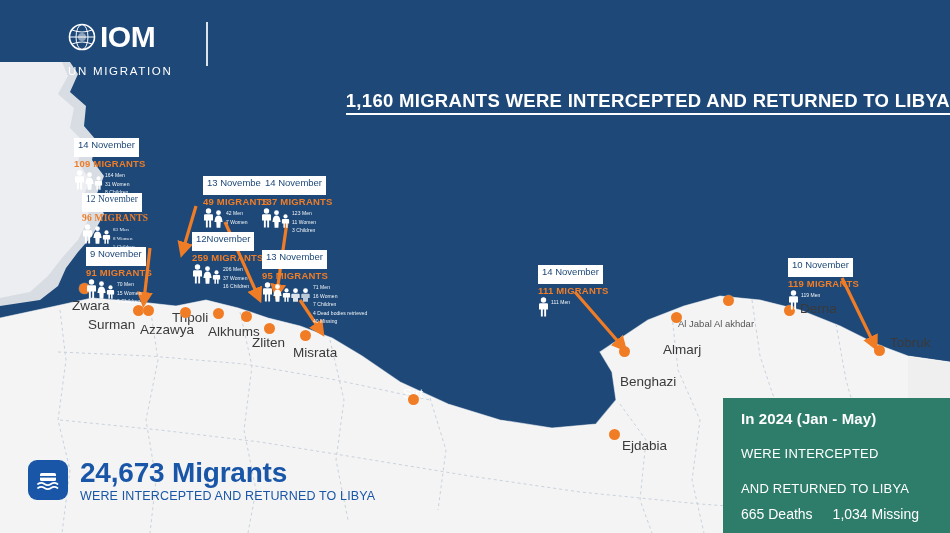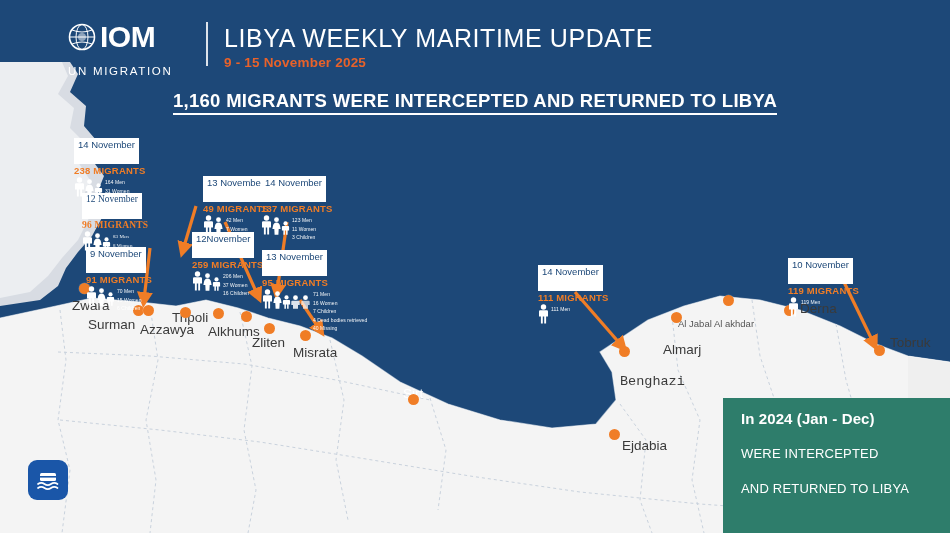--- a/index.html
+++ b/index.html
@@ -17,38 +17,38 @@
   #logo-block{position:absolute;left:68px;top:22px;width:125px;}
   #logo-row{display:flex;align-items:center;gap:4px;}
   #globe-icon{width:28px;height:28px;}
   #iom-word{color:#ffffff;font-size:30px;font-weight:700;letter-spacing:-0.5px;line-height:30px;}
   #un-migration{color:#ffffff;font-size:11.5px;letter-spacing:1.7px;margin-top:13px;font-weight:400;}
   #header-divider{position:absolute;left:206px;top:22px;width:2px;height:44px;background:#ffffff;opacity:.85;}
   #header-title{position:absolute;left:224px;top:24px;color:#ffffff;font-size:25px;letter-spacing:.6px;font-weight:400;}
   #header-date{position:absolute;left:224px;top:55px;color:#e8622a;font-size:13.5px;font-weight:700;letter-spacing:.2px;}
 
   
-  #headline{position:absolute;left:0;top:90px;width:950px;text-align:center;z-index:40;}
+  #headline{position:absolute;left:0;top:90px;width:950px;text-align:right;z-index:40;}
   #headline span{
     color:#ffffff;font-size:18.5px;font-weight:700;letter-spacing:.3px;
     border-bottom:2px solid #ffffff;padding-bottom:2px;
   }
 
   
   .city-label{position:absolute;z-index:25;white-space:nowrap;}
   .city-label .cname{font-size:13.5px;color:#3a3a3a;font-weight:400;}
   .city-label.onsea .cname{color:#ffffff;}
   .city-label.small .cname{font-size:9.5px;color:#555;}
   .city-dot{position:absolute;width:11px;height:11px;border-radius:50%;
     background:#f07d26;z-index:26;box-shadow:0 0 0 .5px rgba(255,255,255,.25);}
 
   
   .callout{position:absolute;z-index:30;}
   .co-date{display:inline-block;background:#ffffff;color:#1d4878;
-    font-size:9.5px;font-weight:400;padding:1px 4px 14px 4px;line-height:11px;white-space:nowrap;}
+    font-size:9.5px;font-weight:400;padding:1px 4px 7px 4px;line-height:11px;white-space:nowrap;}
   .co-total{color:#f07d26;font-size:9.5px;font-weight:700;letter-spacing:.2px;margin-top:1px;white-space:nowrap;}
   .co-body{display:flex;align-items:flex-start;margin-top:1px;}
   .co-figs{flex:0 0 auto;position:relative;}
   .co-lines{margin-left:2px;padding-top:2px;}
   .co-line{color:#ffffff;font-size:5px;line-height:7.5px;white-space:nowrap;letter-spacing:.05px;opacity:.95;}
 
   
   .fig{display:inline-block;vertical-align:bottom;}
   .fig svg{display:block;}
 
@@ -129,22 +129,20 @@
           <path d="M4,7 Q14,11 24,7" fill="none" stroke="#ffffff" stroke-width="1"></path>
           <path d="M4,21 Q14,17 24,21" fill="none" stroke="#ffffff" stroke-width="1"></path>
           <circle cx="14" cy="14" r="4" fill="#ffffff" opacity=".5"></circle>
         </svg>
       </span>
       <span id="iom-word">IOM</span>
     </div>
     <div id="un-migration">UN MIGRATION</div>
   </div>
   <div id="header-divider"></div>
-  <div id="header-title">LIBYA WEEKLY MARITIME UPDATE</div>
-  <div id="header-date">9 - 15 November 2025</div>
 </div>
 
 <div id="headline">
   <span>1,160 MIGRANTS WERE INTERCEPTED AND RETURNED TO LIBYA</span>
 </div>
 
 <div id="overlay-layer">
     <div class="city-dot" style="left: 78.5px; top: 282.5px;"></div>
     <div class="city-label" style="left: 72px; top: 296px;"><span class="cname">Zwara</span></div>
     <div class="city-dot" style="left: 132.5px; top: 304.5px;"></div>
@@ -155,33 +153,33 @@
     <div class="city-label" style="left: 172px; top: 308px;"><span class="cname">Tripoli</span></div>
     <div class="city-dot" style="left: 240.5px; top: 310.5px;"></div>
     <div class="city-label" style="left: 208px; top: 322px;"><span class="cname">Alkhums</span></div>
     <div class="city-dot" style="left: 263.5px; top: 322.5px;"></div>
     <div class="city-label" style="left: 252px; top: 333px;"><span class="cname">Zliten</span></div>
     <div class="city-dot" style="left: 299.5px; top: 329.5px;"></div>
     <div class="city-label" style="left: 293px; top: 343px;"><span class="cname">Misrata</span></div>
     <div class="city-dot" style="left: 407.5px; top: 393.5px;"></div>
     <div class="city-label onsea" style="left: 403px; top: 384px;"><span class="cname">Sirt</span></div>
     <div class="city-dot" style="left: 618.5px; top: 345.5px;"></div>
-    <div class="city-label" style="left: 620px; top: 372px; font-family: Liberation Mono, monospace;"><span class="cname">Benghazi</span></div>
+    <div class="city-label" style="left: 620px; top: 372px;"><span class="cname">Benghazi</span></div>
     <div class="city-dot" style="left: 608.5px; top: 428.5px;"></div>
     <div class="city-label" style="left: 622px; top: 436px;"><span class="cname">Ejdabia</span></div>
     <div class="city-dot" style="left: 670.5px; top: 311.5px;"></div>
     <div class="city-label small" style="left: 678px; top: 313px;"><span class="cname">Al Jabal Al akhdar</span></div>
     <div class="city-label" style="left: 663px; top: 340px;"><span class="cname">Almarj</span></div>
     <div class="city-dot" style="left: 783.5px; top: 304.5px;"></div>
     <div class="city-label" style="left: 800px; top: 299px;"><span class="cname">Derna</span></div>
     <div class="city-dot" style="left: 873.5px; top: 344.5px;"></div>
     <div class="city-label" style="left: 890px; top: 333px;"><span class="cname">Tobruk</span></div>
     <div class="city-dot" style="left: 722.5px; top: 294.5px;"></div>
     <div class="city-dot" style="left: 212.5px; top: 307.5px;"></div>
-    <div class="callout" style="left: 74px; top: 134px;"><div class="co-date">14 November</div><div class="co-total">238 MIGRANTS</div><div class="co-body">
+    <div class="callout" style="left: 74px; top: 134px;"><div class="co-date">14 November</div><div class="co-total">109 MIGRANTS</div><div class="co-body">
         <div class="co-figs"><span class="fig" style="margin-left: 0px;"><svg width="11" height="20" viewBox="0 0 11 20">
               <circle cx="5.5" cy="3" r="2.7" fill="#fff"></circle>
               <path d="M2.1,6.3h6.8a1.1,1.1 0 0 1 1.1,1.1v5.2h-1.9v6.9h-1.9v-6.9h-1.4v6.9h-1.9v-6.9h-1.9v-5.2a1.1,1.1 0 0 1 1.1,-1.1z" fill="#fff"></path>
             </svg></span><span class="fig" style="margin-left: -1px;"><svg width="11" height="18" viewBox="0 0 11 18">
               <circle cx="5.5" cy="2.7" r="2.4" fill="#fff"></circle>
               <path d="M5.5,5.6c2.1,0 3.1,1.3 3.5,3.2l0.6,3.1h-1.9l-0.3,5.8h-3.8l-0.3,-5.8h-1.9l0.6,-3.1c0.4,-1.9 1.4,-3.2 3.5,-3.2z" fill="#fff"></path>
             </svg></span><span class="fig" style="margin-left: -1px;"><svg width="9" height="14" viewBox="0 0 9 14">
               <circle cx="4.5" cy="2.4" r="2.1" fill="#fff"></circle>
               <path d="M1.8,5.1h5.4a0.9,0.9 0 0 1 0.9,0.9v3.6h-1.5v4.2h-1.5v-4.2h-1.2v4.2h-1.5v-4.2h-1.5v-3.6a0.9,0.9 0 0 1 0.9,-0.9z" fill="#fff"></path>
             </svg></span></div>
@@ -334,20 +332,28 @@
 <div id="stat-2025">
   <div id="stat-2025-row">
     <div id="boat-icon">
       <svg width="26" height="26" viewBox="0 0 26 26">
         <rect x="5" y="6" width="16" height="8" rx="1.5" fill="#ffffff"></rect>
         <rect x="5" y="9" width="16" height="1.6" fill="#1a56a8"></rect>
         <path d="M3,17 q3.2,-2.4 6.5,0 q3.2,2.4 6.5,0 q3.2,-2.4 6.5,0" fill="none" stroke="#ffffff" stroke-width="1.7" stroke-linecap="round"></path>
         <path d="M3,21 q3.2,-2.4 6.5,0 q3.2,2.4 6.5,0 q3.2,-2.4 6.5,0" fill="none" stroke="#ffffff" stroke-width="1.7" stroke-linecap="round"></path>
       </svg>
     </div>
+    <div id="stat-2025-text">
+      <div id="stat-2025-num">24,673 Migrants</div>
+      <div id="stat-2025-sub">WERE INTERCEPTED AND RETURNED TO LIBYA</div>
+    </div>
   </div>
 </div>
 
 <div id="panel-2024">
-  <div id="p24-title">In 2024 (Jan - Dec)</div>
+  <div id="p24-title">In 2024 (Jan - May)</div>
   <div id="p24-sub1">WERE INTERCEPTED</div>
   <div id="p24-sub2">AND RETURNED TO LIBYA</div>
+  <div id="p24-foot">
+    <div>665 Deaths</div>
+    <div>1,034 Missing</div>
+  </div>
 </div>
 
 </body></html>

